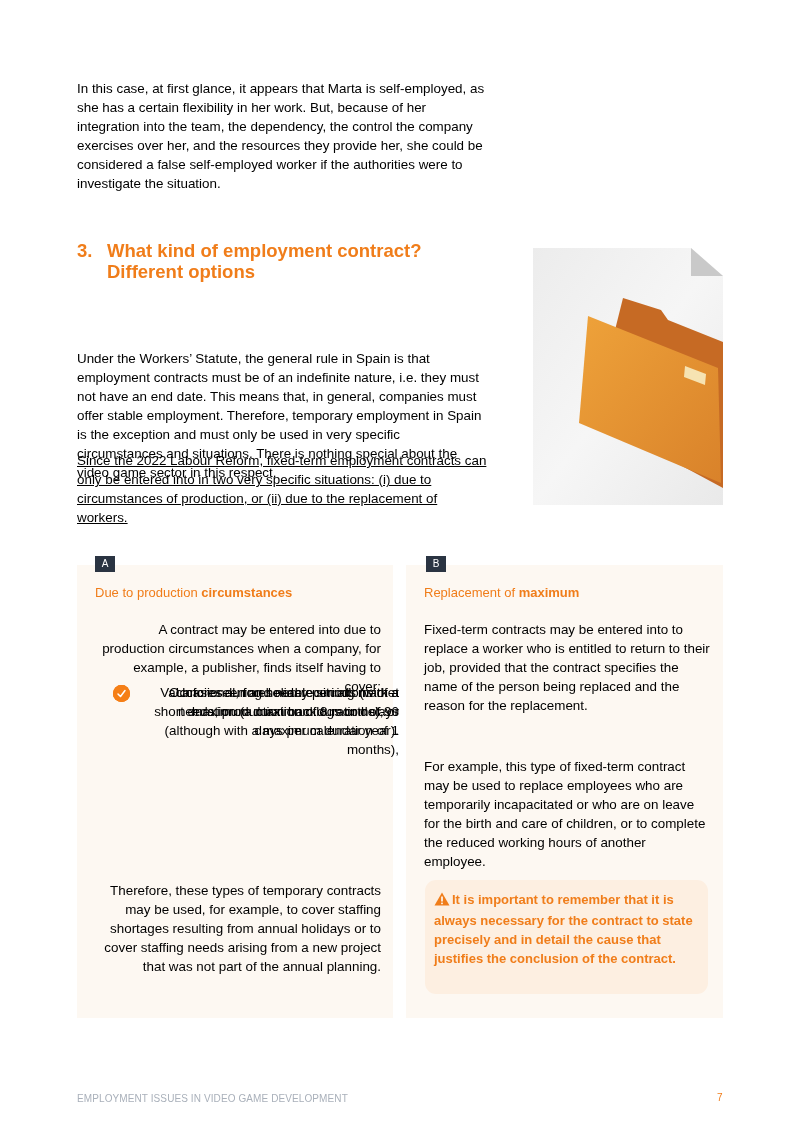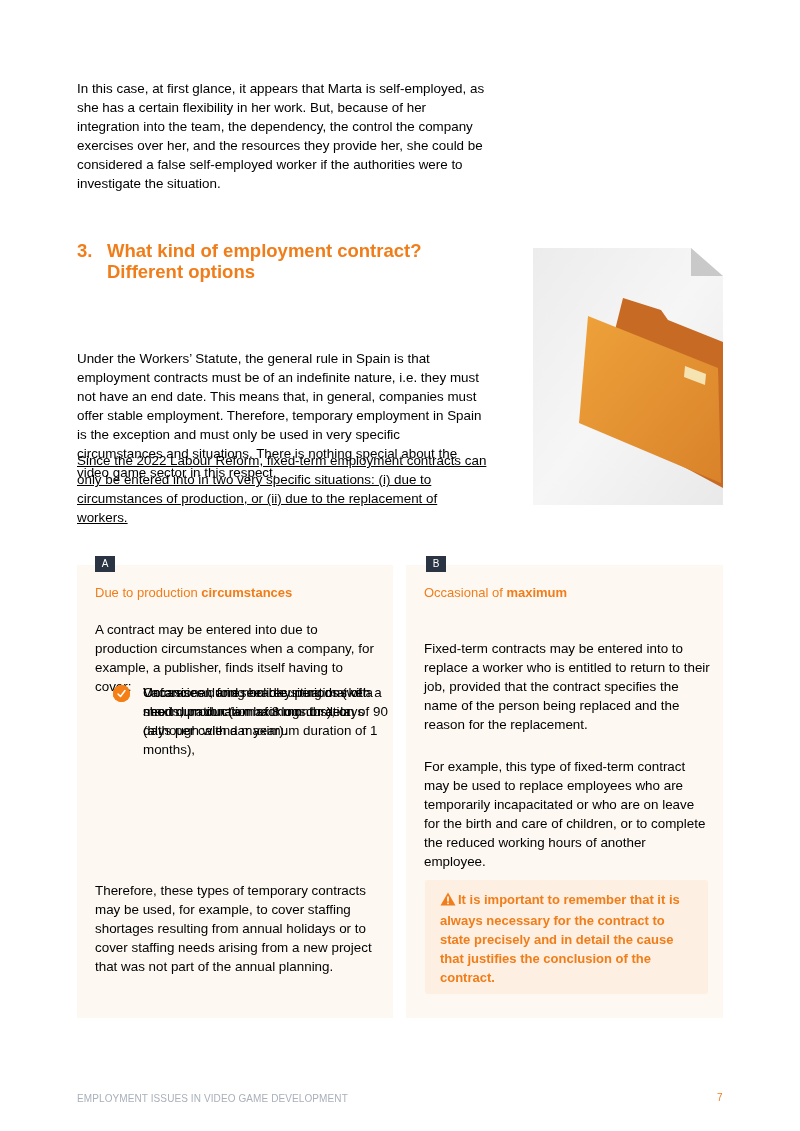--- a/index.html
+++ b/index.html
@@ -26,21 +26,21 @@
 
   #body1 { position: absolute; left: 77px; top: 308px; width: 410px; margin-top: 41px; }
   #body2 { position: absolute; left: 77px; top: 451px; width: 410px; text-decoration: underline; }
 
   #illustration { position: absolute; left: 533px; top: 248px; width: 190px; height: 257px; }
 
   .card {
     position: absolute; top: 565px; height: 453px;
     background: #fdf8f2;
   }
-  #card-a { left: 77px; width: 316px; }
+  #card-a { left: 77px; width: 316px; text-align: right; }
   #card-b { left: 406px; width: 317px; }
 
   .badge {
     position: absolute; top: 556px;
     width: 20px; height: 16px;
     background: #2a3442; color: #ffffff;
     font-size: 10px; line-height: 16px; text-align: center;
   }
   #badge-a { left: 95px; }
   #badge-b { left: 426px; }
@@ -56,22 +56,22 @@
   .checklist li { position: relative; padding-left: 30px; margin-bottom: 8px; }
   .check {
     position: absolute; left: 0; top: 2px;
     width: 17px; height: 17px; border-radius: 50%;
     background: #f57f17;
   }
   .check svg { display: block; }
 
   .warn {
     position: absolute; left: 19px; top: 315px; width: 283px; height: 114px;
-    background: #fdefe1; border-radius: 3px;
-    padding: 10px 15px;
+    background: #fdefe1; border-radius: 11px;
+    padding: 10px 9px;
     color: #f07d1a; font-weight: bold; font-size: 13px; line-height: 19px;
   }
   .warn-icon { display: inline-block; vertical-align: -2px; margin-right: 2px; }
 
   #footer-left {
     position: absolute; left: 77px; top: 1093px;
     font-size: 10px; color: #a9b0ba; letter-spacing: 0.1px;
   }
   #footer-page {
     position: absolute; left: 717px; top: 1092px;
@@ -142,23 +142,23 @@
         </span>
       <span>Occasional, foreseeable situations of a short duration (a maximum duration of 90 days per calendar year).</span>
     </li>
   </ul>
   <p class="p" style="top:316px;">Therefore, these types of temporary contracts may be used, for example, to cover staffing shortages resulting from annual holidays or to cover staffing needs arising from a new project that was not part of the annual planning.</p>
 </div>
 <div id="badge-a" class="badge">A</div>
 
 <div id="card-b" class="card">
   <div class="card-title">
-    <span>Occasional of </span><b>maximum</b>
+    <span>Replacement of </span><b>maximum</b>
   </div>
-  <p class="p" style="top:55px;margin-top:19px;">Fixed-term contracts may be entered into to replace a worker who is entitled to return to their job, provided that the contract specifies the name of the person being replaced and the reason for the replacement.</p>
+  <p class="p" style="top:55px;">Fixed-term contracts may be entered into to replace a worker who is entitled to return to their job, provided that the contract specifies the name of the person being replaced and the reason for the replacement.</p>
   <p class="p" style="top:157px;margin-top:35px;">For example, this type of fixed-term contract may be used to replace employees who are temporarily incapacitated or who are on leave for the birth and care of children, or to complete the reduced working hours of another employee.</p>
   <div class="warn">
     <span class="warn-icon"><svg width="16" height="14" viewBox="0 0 16 14">
           <path d="M8 0.5 L15.5 13.5 L0.5 13.5 Z" fill="#f07d1a"></path>
           <rect x="7.2" y="4.5" width="1.6" height="5" fill="#fff"></rect>
           <rect x="7.2" y="10.6" width="1.6" height="1.6" fill="#fff"></rect>
         </svg></span><span>It is important to remember that it is always necessary for the contract to state precisely and in detail the cause that justifies the conclusion of the contract.</span>
   </div>
 </div>
 <div id="badge-b" class="badge">B</div>

